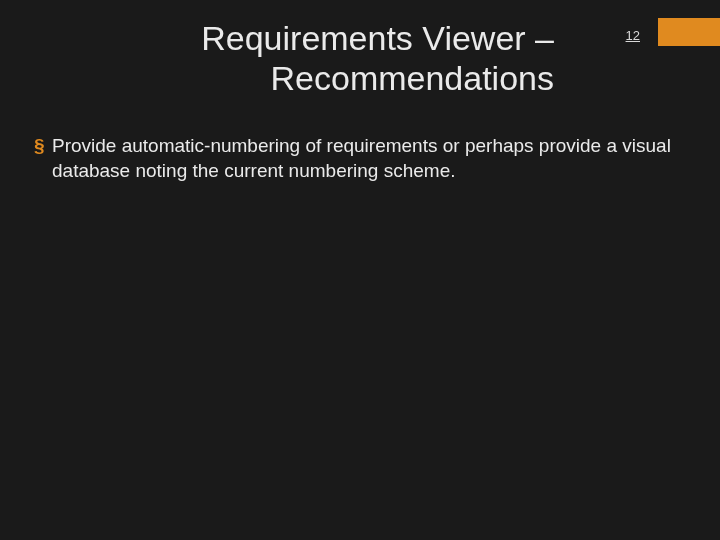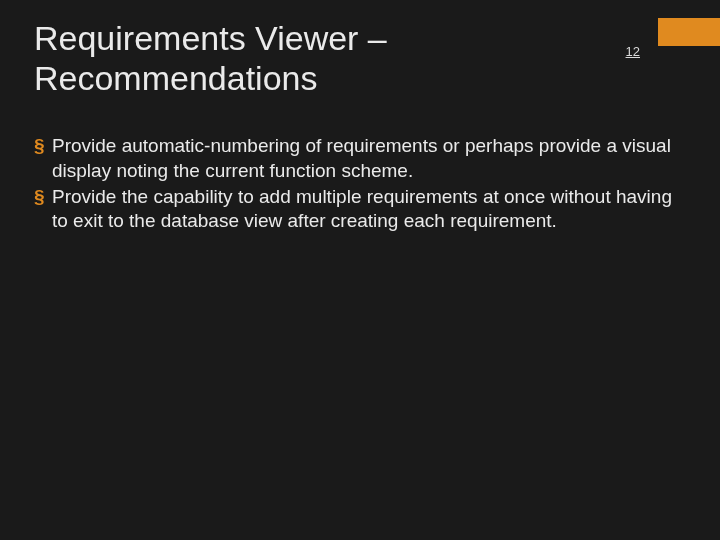--- a/index.html
+++ b/index.html
@@ -28,32 +28,33 @@
       justify-content: space-between;
       margin-bottom: 36px;
     }
     .title {
       font-size: 34px;
       font-weight: 400;
       line-height: 1.18;
       color: #eaeaea;
       flex: 0 0 auto;
       max-width: 520px;
+      text-align: right;
     }
     .page-area {
       position: absolute;
       top: 18px;
       right: 0;
       display: flex;
       align-items: flex-start;
     }
     .page-number {
       font-size: 13px;
       color: #d8d8d8;
-      margin-top: 26px;
+      margin-top: 10px;
       margin-right: 18px;
       text-decoration: underline;
     }
     .orange-block {
       width: 62px;
       height: 28px;
       background: #e08a1f;
     }
     .content {
       font-size: 19px;
@@ -81,19 +82,16 @@
 <div class="slide">
   <div class="header">
     <h1 class="title">Requirements Viewer – Recommendations</h1>
   </div>
   <div class="page-area">
     <span class="page-number">12</span>
     <div class="orange-block"></div>
   </div>
   <div class="content">
     <div class="bullet-item">
-      <span>Provide automatic-numbering of requirements or perhaps provide a visual display noting the current function scheme.</span>
-    </div>
-    <div class="bullet-item">
-      <span>Provide the capability to add multiple requirements at once without having to exit to the database view after creating each requirement.</span>
+      <span>Provide automatic-numbering of requirements or perhaps provide a visual database noting the current numbering scheme.</span>
     </div>
   </div>
 </div>
 
 </body></html>

